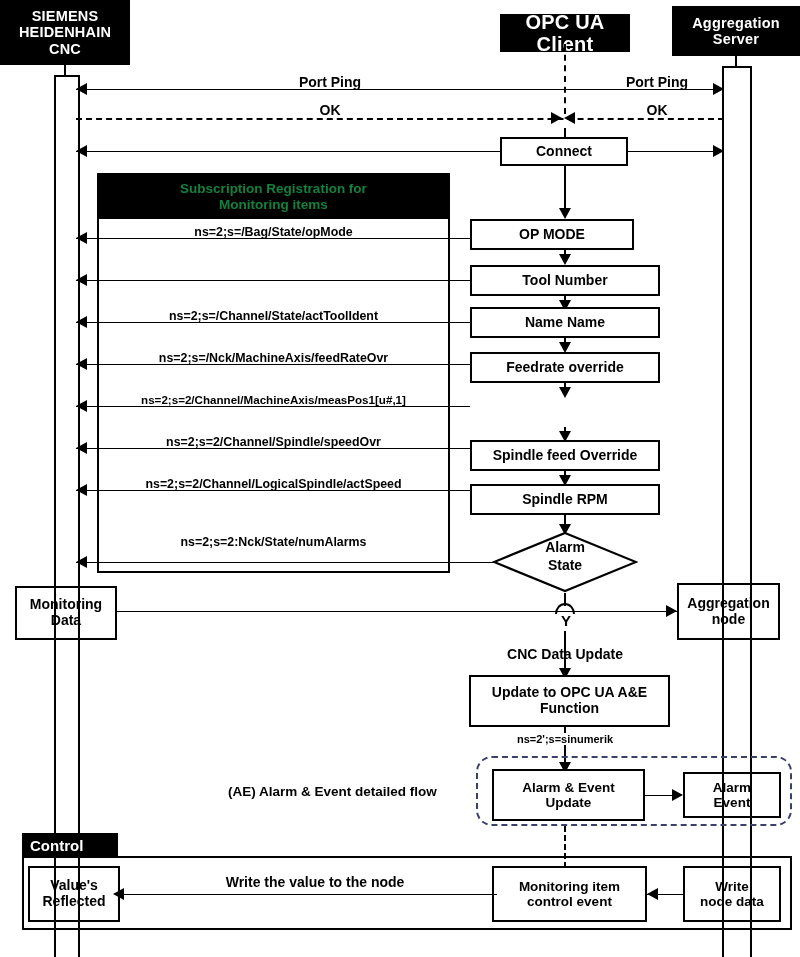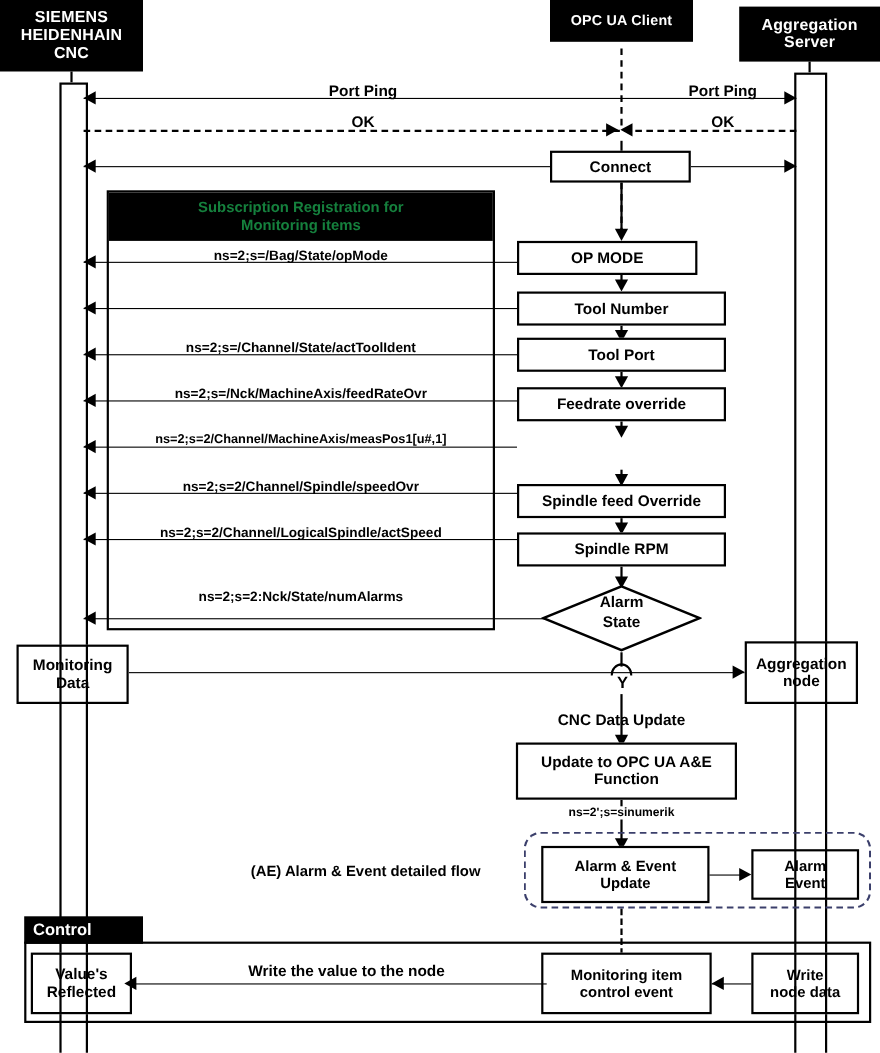--- a/index.html
+++ b/index.html
@@ -50,40 +50,40 @@
   .subrow{position:absolute;left:0;width:100%;text-align:center;
     font-weight:bold;font-size:12.4px;white-space:nowrap;}
 
   
   #aeframe{position:absolute;left:476px;top:756px;width:316px;height:70px;
     border:2.5px dashed #3b3f6b;border-radius:16px;box-sizing:border-box;}
 
   
   #ctrlframe{position:absolute;left:22px;top:856px;width:770px;height:74px;
     border:2px solid #000;box-sizing:border-box;background:transparent;}
-  #ctrllabel{position:absolute;left:22px;top:833px;width:108px;height:25px;
+  #ctrllabel{position:absolute;left:22px;top:833px;width:96px;height:25px;
     background:#000;color:#fff;font-weight:bold;font-size:15px;
     display:flex;align-items:center;padding-left:8px;box-sizing:border-box;}
 
   .hop{position:absolute;}
 </style>
 </head>
 <body>
 
 <div id="stage">
 
   <div class="hdr" style="left:0px;top:0px;width:130px;height:65px;font-size:14.5px;">
     <div>
       <div>SIEMENS</div>
       <div>HEIDENHAIN</div>
       <div>CNC</div>
     </div>
   </div>
 
-  <div class="hdr" style="left:500px;top:0;width:130px;height:38px;font-size:13px;">
+  <div class="hdr" style="left:500px;top:14px;width:130px;height:38px;font-size:20px;">
     <span>OPC UA Client</span>
   </div>
 
   <div class="hdr" style="left:672px;top:6px;width:128px;height:50px;font-size:14.5px;">
     <div>
       <div>Aggregation</div>
       <div>Server</div>
     </div>
   </div>
 
@@ -161,21 +161,21 @@
   <div class="ar-l" style="left:76px;top:556px;z-index:5;"></div>
 
   <div class="box" style="left:470px;top:219px;width:164px;height:31px;font-size:14px;z-index:6;">OP MODE</div>
   <div class="ar-d" style="left:559px;top:254px;"></div>
   <div class="vline" style="left:564px;top:250px;height:10px;"></div>
 
   <div class="box" style="left:470px;top:265px;width:190px;height:31px;font-size:14px;z-index:6;">Tool Number</div>
   <div class="ar-d" style="left:559px;top:300px;"></div>
   <div class="vline" style="left:564px;top:296px;height:10px;"></div>
 
-  <div class="box" style="left:470px;top:307px;width:190px;height:31px;font-size:14px;z-index:6;">Tool Port</div>
+  <div class="box" style="left:470px;top:307px;width:190px;height:31px;font-size:14px;z-index:6;">Name Name</div>
   <div class="ar-d" style="left:559px;top:342px;"></div>
   <div class="vline" style="left:564px;top:338px;height:10px;"></div>
 
   <div class="box" style="left:470px;top:352px;width:190px;height:31px;font-size:14px;z-index:6;">Feedrate override</div>
   <div class="ar-d" style="left:559px;top:387px;"></div>
   <div class="vline" style="left:564px;top:383px;height:10px;"></div>
 
   <div class="ar-d" style="left:559px;top:431px;"></div>
   <div class="vline" style="left:564px;top:427px;height:10px;"></div>
 

